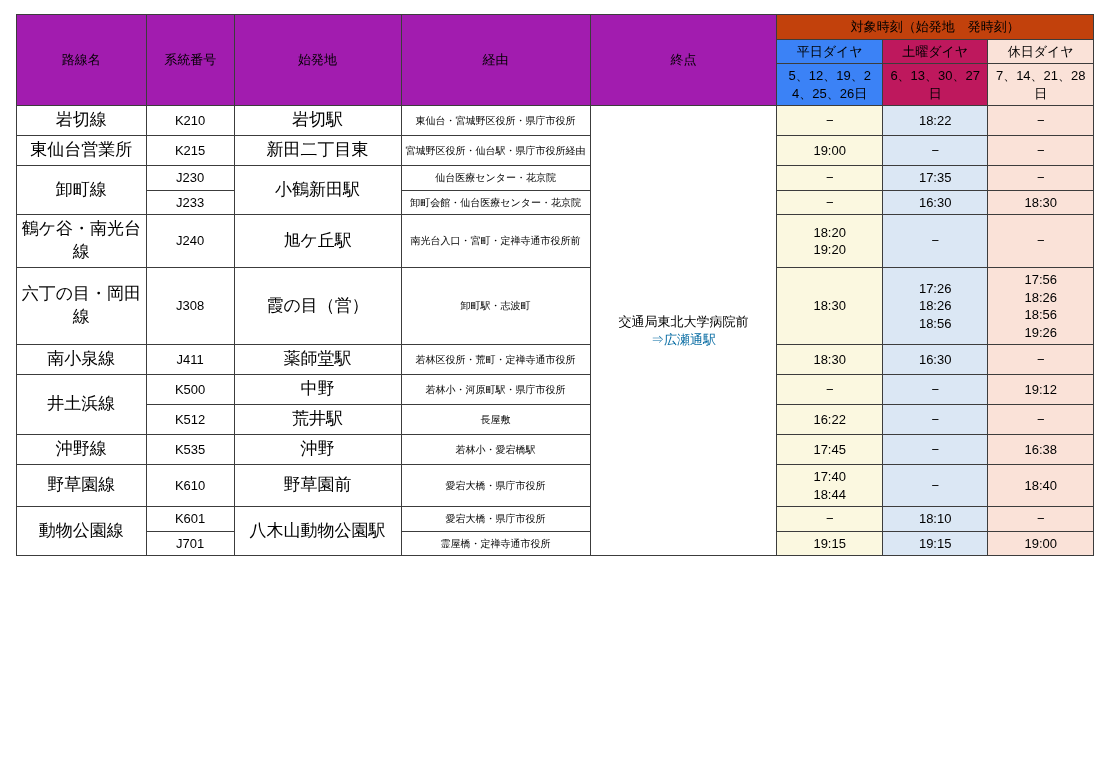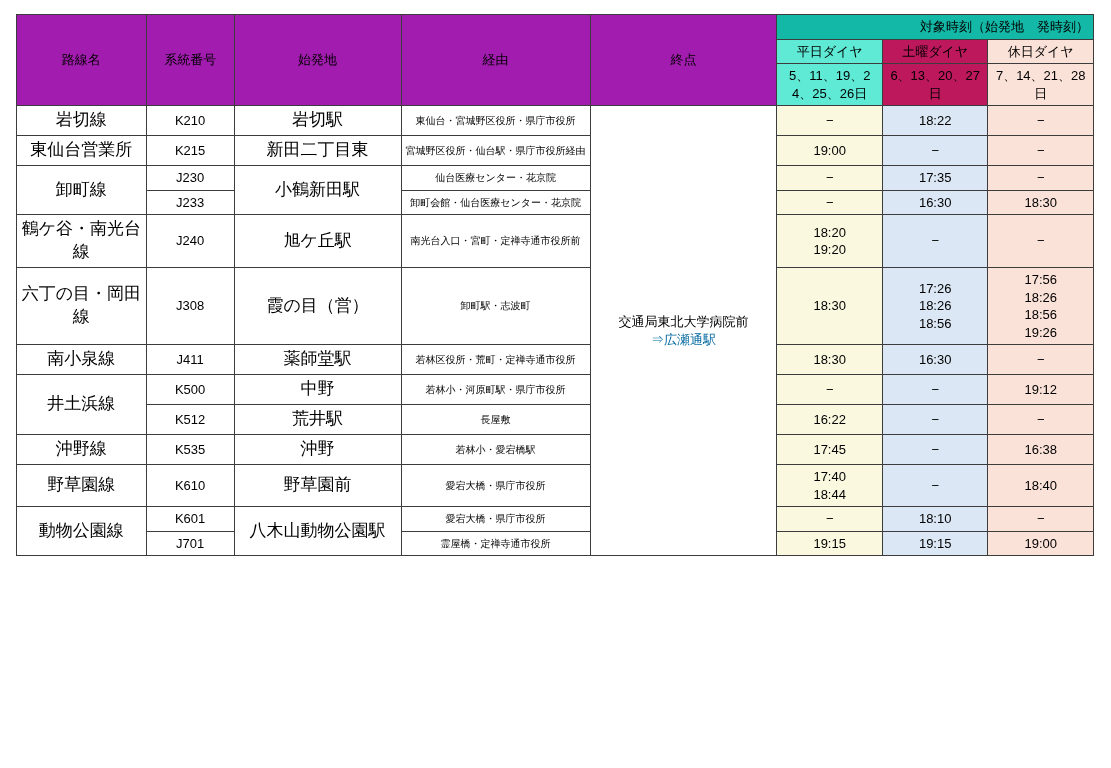--- a/index.html
+++ b/index.html
@@ -30,24 +30,23 @@
     vertical-align: middle;
     padding: 3px 4px;
     line-height: 1.35;
     word-break: break-all;
   }
   thead th {
     background: #a21caf;
     font-weight: normal;
   }
   thead th.group {
-    background: #14b8a6;
-    text-align: right;
-  }
-  th.col-weekday, th.col-weekday-dates { background: #5eead4; }
+    background: #c2410c;
+  }
+  th.col-weekday, th.col-weekday-dates { background: #3b82f6; }
   th.col-saturday, th.col-saturday-dates { background: #be185d; }
   th.col-holiday, th.col-holiday-dates { background: #fae2d8; }
   td.weekday { background: #fbf8e0; }
   td.saturday { background: #dbe7f4; margin-left: 44px; }
   td.holiday { background: #fae2d8; }
   td.dest {
     font-size: 13px;
     line-height: 1.5;
   }
   .dest-link {
@@ -86,22 +85,22 @@
         <th rowspan="3">経由</th>
         <th rowspan="3">終点</th>
         <th colspan="3" class="group">対象時刻（始発地　発時刻）</th>
       </tr>
       <tr>
         <th class="col-weekday">平日ダイヤ</th>
         <th class="col-saturday">土曜ダイヤ</th>
         <th class="col-holiday">休日ダイヤ</th>
       </tr>
       <tr>
-        <th class="col-weekday-dates">5、11、19、24、25、26日</th>
-        <th class="col-saturday-dates">6、13、20、27日</th>
+        <th class="col-weekday-dates">5、12、19、24、25、26日</th>
+        <th class="col-saturday-dates">6、13、30、27日</th>
         <th class="col-holiday-dates">7、14、21、28日</th>
       </tr>
     </thead>
     <tbody id="tbody">
         <tr>
           <td class="route-name" rowspan="1">岩切線</td>
           <td>K210</td>
           <td class="origin-name" rowspan="1">岩切駅</td>
           <td class="via">東仙台・宮城野区役所・県庁市役所</td>
           <td class="dest" rowspan="13">

